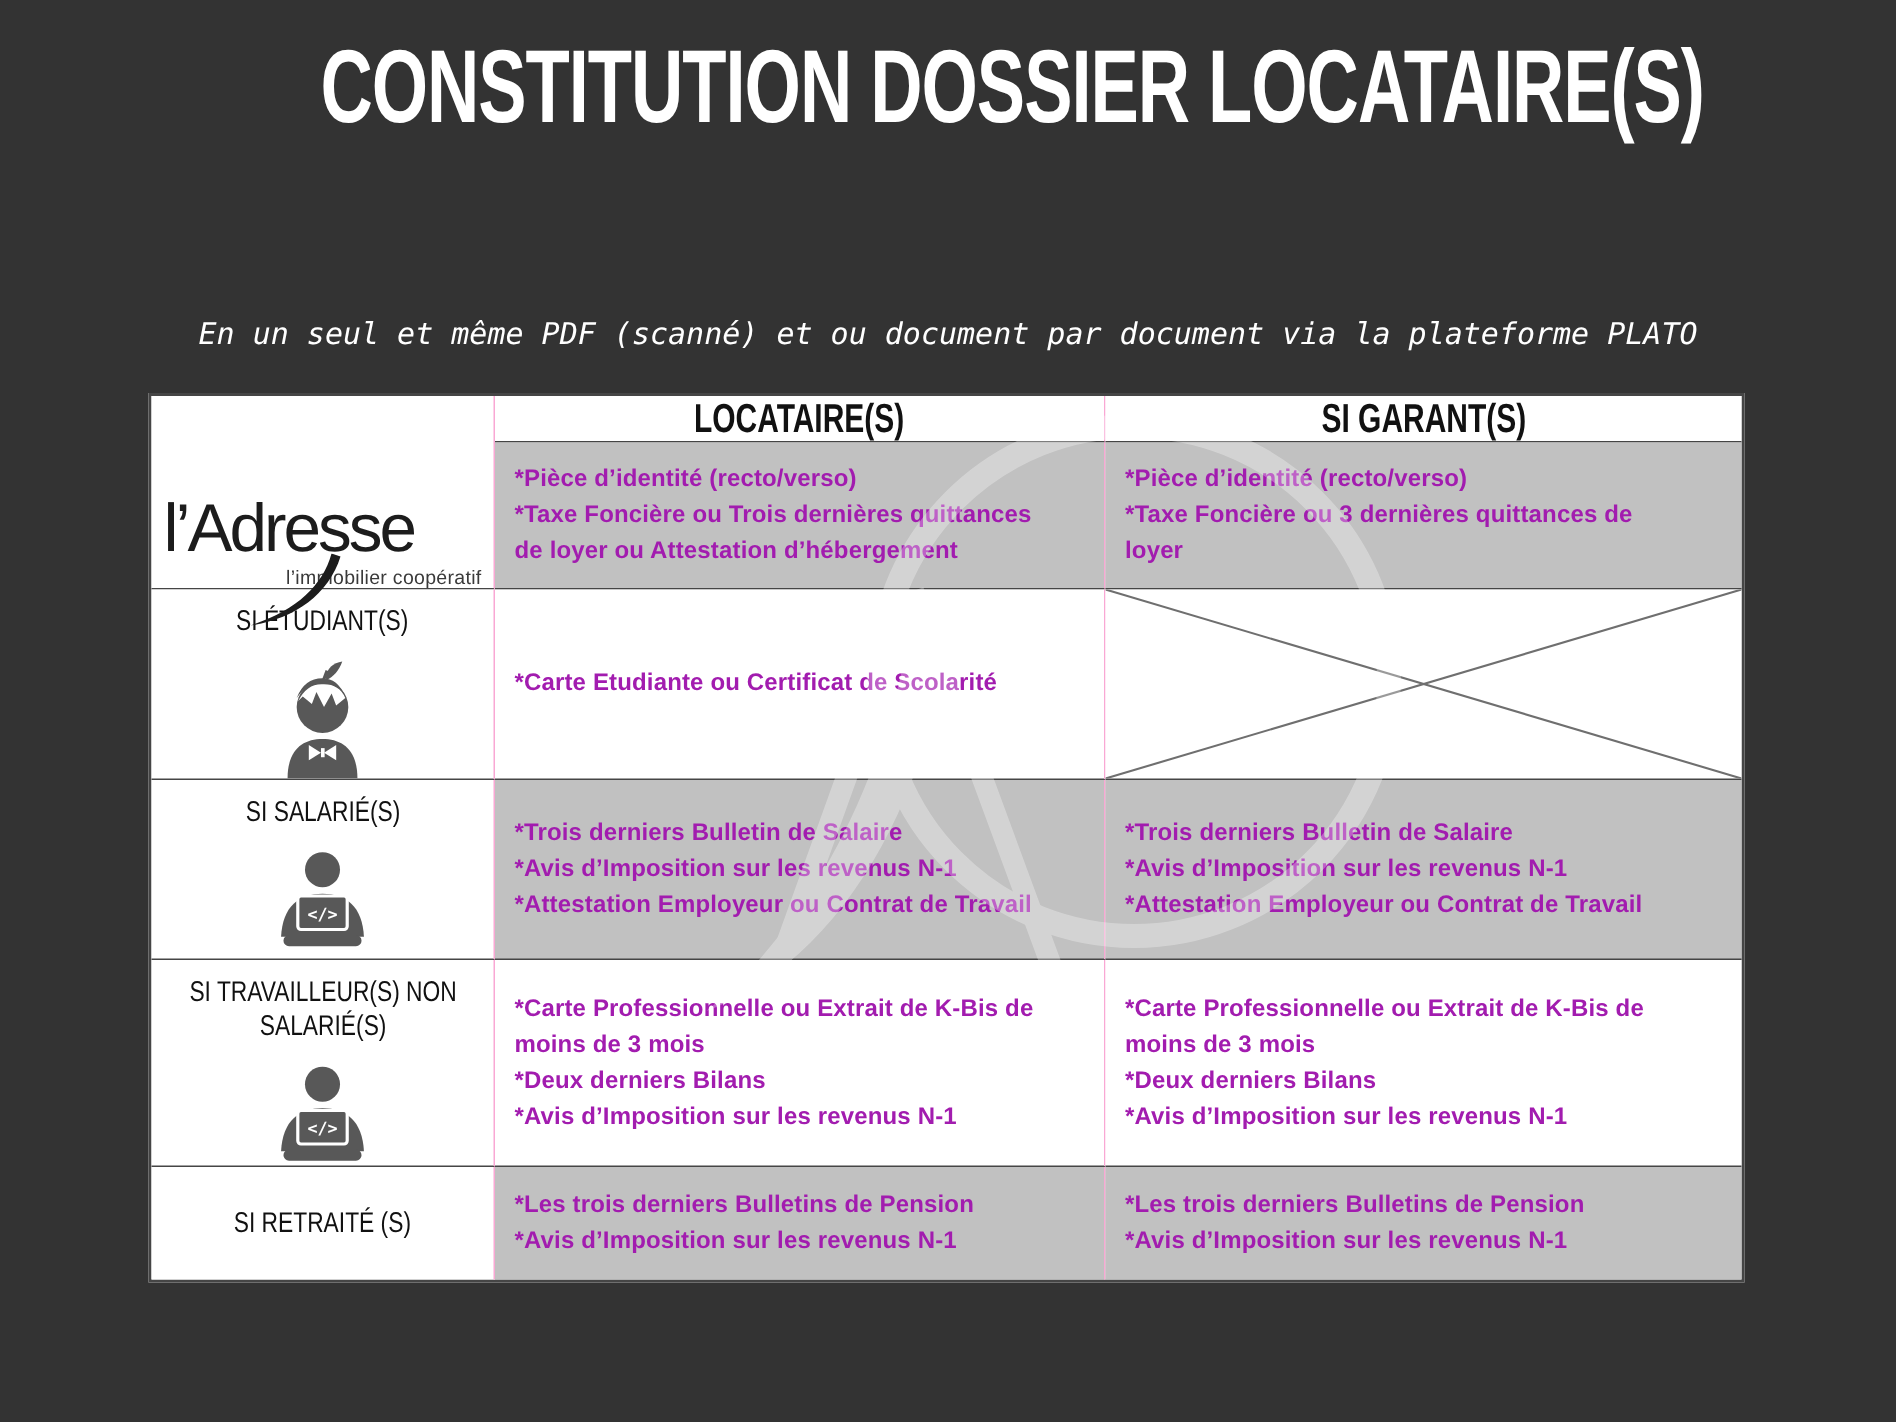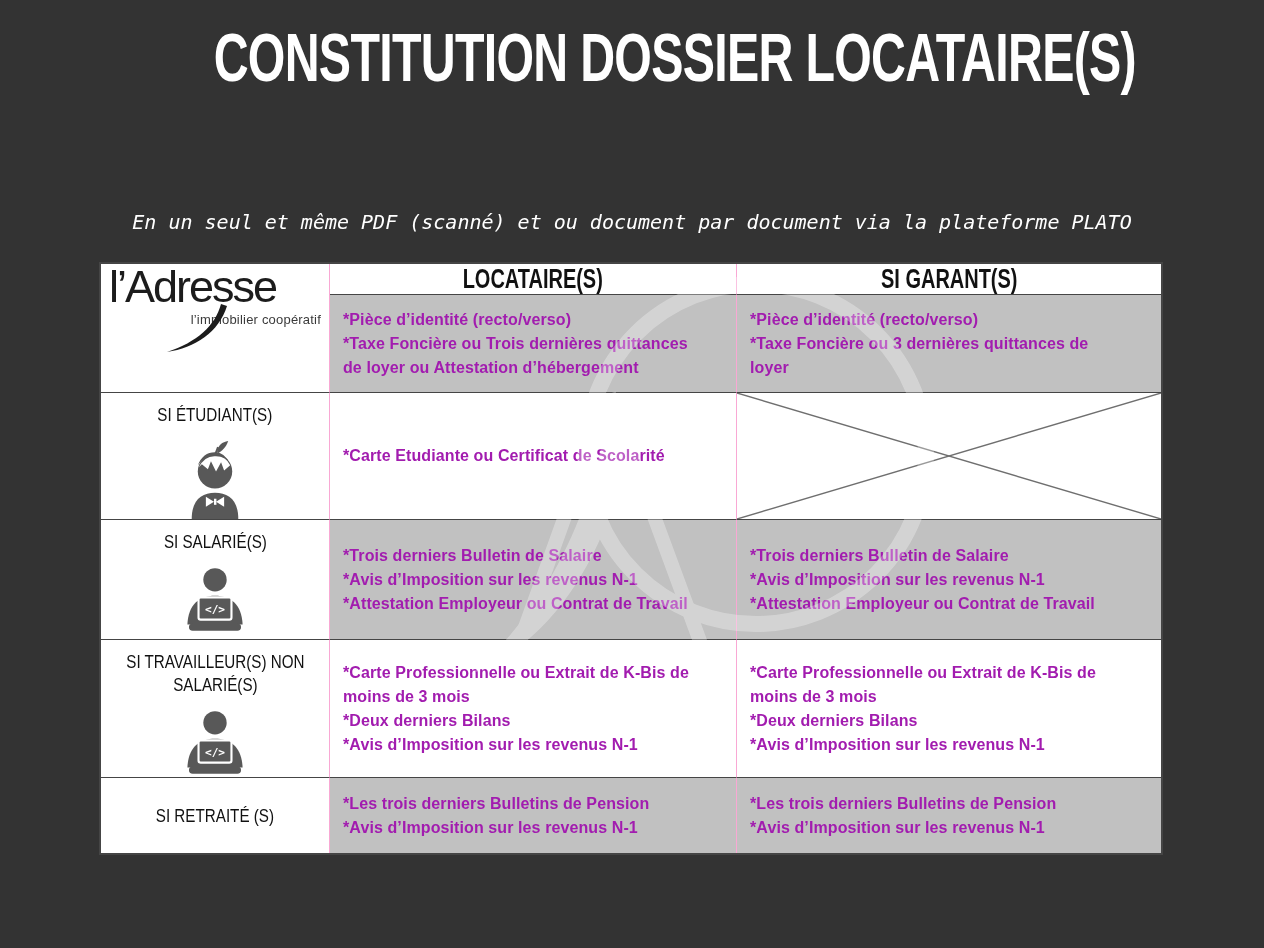--- a/index.html
+++ b/index.html
@@ -78,21 +78,21 @@
     padding-top:10px;gap:14px;
   }
   .label-cell.center{justify-content:center;padding-top:0;}
   .row-label{
     font-size:19px;font-weight:400;color:#111;
     text-align:center;line-height:23px;
     display:inline-block;transform:scaleX(0.80);transform-origin:50% 0%;
     white-space:pre-line;
   }
   
-  .logo-cell{display:flex;align-items:flex-start;justify-content:center;}
+  .logo-cell{display:flex;align-items:flex-end;justify-content:center;}
   .logo{position:relative;text-align:left;width:212px;}
   .logo-main{
     font-size:45px;font-weight:400;color:#1c1c1c;
     letter-spacing:-2px;line-height:46px;position:relative;z-index:2;
   }
   .logo-swash{position:absolute;left:54px;top:40px;z-index:1;}
   .logo-sub{
     font-size:13px;color:#3a3a3a;text-align:right;
     margin-top:2px;letter-spacing:0.2px;
   }

